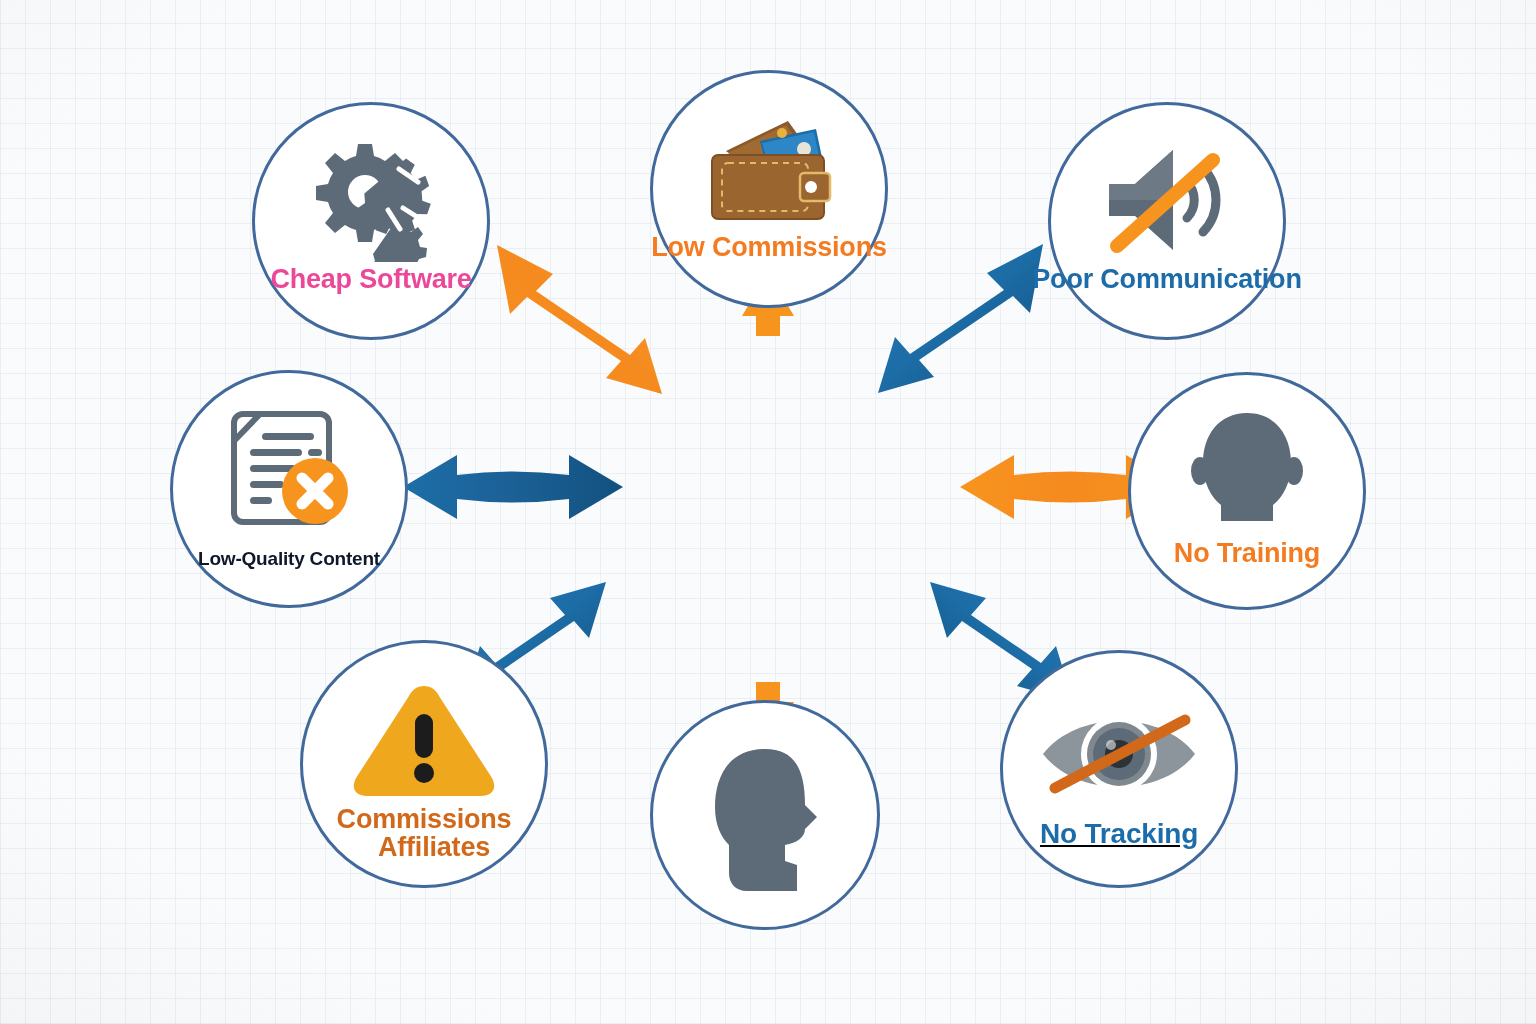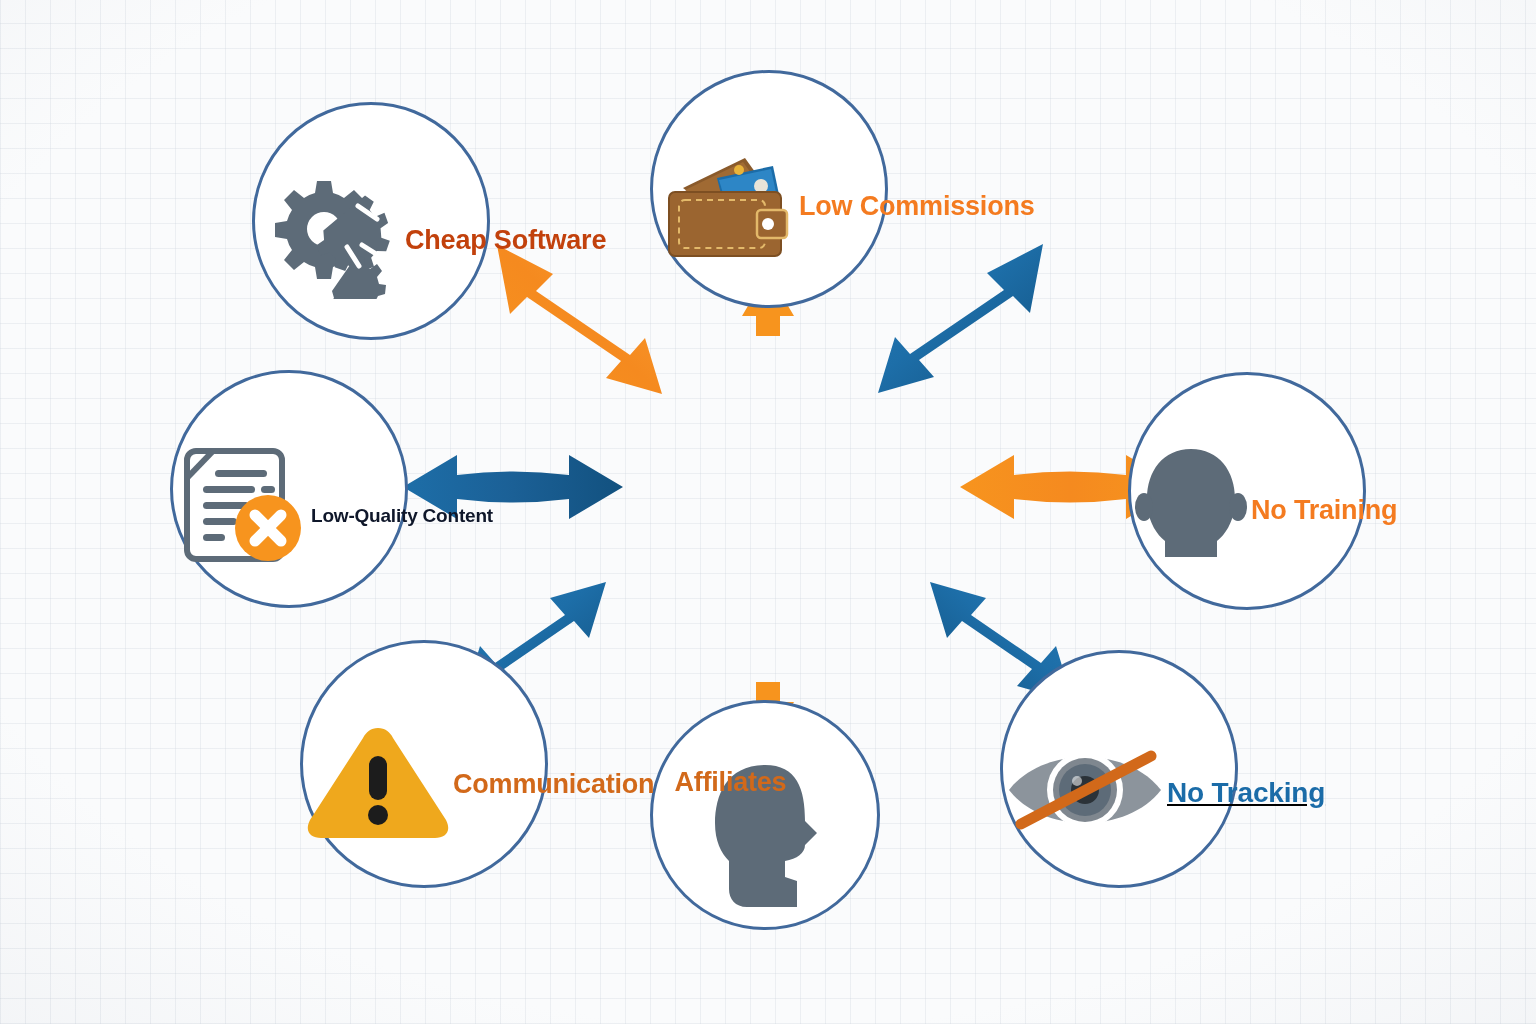--- a/index.html
+++ b/index.html
@@ -19,21 +19,21 @@
     background-blend-mode:multiply,normal,normal,normal;
   }
   #arrow-layer{position:absolute;left:0;top:0;width:1536px;height:1024px;}
 
   
   .node{
     position:absolute;border-radius:50%;
     background:#ffffff;
     border:3px solid #41699c;
     box-sizing:border-box;
-    display:flex;flex-direction:row;
+    display:flex;flex-direction:column;
     align-items:center;justify-content:flex-start;
     z-index:3;
   }
   .node-icon{
     display:flex;align-items:center;justify-content:center;
     width:100%;
   }
   .node-label{
     font-weight:bold;
     text-align:center;
@@ -148,21 +148,21 @@
           <path d="M96 66 l8 3 -1 7 6 4 7-5 5 7 -5 6 2 7 7 1 -1 9 -7 2 -3 6 4 7 -7 5 -6-5 -7 2 -2 7 -9-1 -1-7 -6-3 -7 4 -5-7 5-6 -2-7 Z" transform="translate(6,18)"></path>
         </g>
 
         <g stroke="#ffffff" stroke-width="5" fill="none" stroke-linecap="round">
           <path d="M103 35 L122 48"></path>
           <path d="M107 74 L126 86"></path>
           <path d="M92 76 L104 95"></path>
         </g>
       </svg>
     </div>
-    <div class="node-label" style="color:#c2410c;font-size:27px;margin-top:10px;text-align:right;">Cheap Software</div>
+    <div class="node-label" style="color:#ec4899;font-size:27px;margin-top:2px;text-align:right;">Cheap Software</div>
   </div>
 
   <div class="node" style="left:650px;top:70px;width:238px;height:238px;padding-top:32px;">
     <div class="node-icon" style="height:126px;">
       <svg width="146" height="122" viewBox="0 0 146 122">
 
         <path d="M30 44 L92 14 L122 56 L54 62 Z" fill="#8a5a2b"></path>
         <path d="M32 46 L90 18 L116 54 L56 60 Z" fill="#a06a33"></path>
         <path d="M64 34 L120 22 L128 60 L70 58 Z" fill="#1b6ca8"></path>
         <path d="M66 36 L118 25 L125 58 L72 56 Z" fill="#2d86c6"></path>
@@ -173,20 +173,37 @@
         <rect x="16" y="48" rx="6" ry="6" width="112" height="64" fill="none" stroke="#7d4f22" stroke-width="2"></rect>
         <rect x="26" y="56" rx="6" ry="6" width="86" height="48" fill="none" stroke="#e3b96a" stroke-width="2" stroke-dasharray="6 5"></rect>
 
         <rect x="104" y="66" rx="4" ry="4" width="30" height="28" fill="#9b6530" stroke="#e3b96a" stroke-width="2.5"></rect>
         <circle cx="115" cy="80" r="6" fill="#ffffff"></circle>
       </svg>
     </div>
     <div class="node-label" style="color:#f47b20;font-size:27px;margin-top:2px;">Low Commissions</div>
   </div>
 
+  <div class="node" style="left:1048px;top:102px;width:238px;height:238px;padding-top:32px;">
+    <div class="node-icon" style="height:126px;">
+      <svg width="144" height="116" viewBox="0 0 144 116">
+
+        <path d="M14 42 L40 42 L78 8 L78 108 L40 74 L14 74 Z" fill="#5d6b78"></path>
+        <path d="M14 42 L40 42 L78 8 L78 58 L14 58 Z" fill="#6d7a86"></path>
+
+        <g fill="none" stroke="#5d6b78" stroke-width="9" stroke-linecap="round">
+          <path d="M92 40 a26 26 0 0 1 0 36"></path>
+          <path d="M108 26 a46 46 0 0 1 0 64"></path>
+        </g>
+
+        <path d="M22 104 L118 18" stroke="#f7941e" stroke-width="14" stroke-linecap="round" fill="none"></path>
+      </svg>
+    </div>
+    <div class="node-label" style="color:#1b6ca8;font-size:27px;margin-top:2px;">Poor Communication</div>
+  </div>
 
   <div class="node" style="left:1128px;top:372px;width:238px;height:238px;padding-top:34px;">
     <div class="node-icon" style="height:126px;">
       <svg width="120" height="126" viewBox="0 0 120 126">
         <g fill="#5d6b78">
           <path d="M60 4 C 88 4 104 26 104 54 C 104 74 96 88 86 96 L 86 112 L 34 112 L 34 96 C 24 88 16 74 16 54 C 16 26 32 4 60 4 Z"></path>
           <ellipse cx="13" cy="62" rx="9" ry="14"></ellipse>
           <ellipse cx="107" cy="62" rx="9" ry="14"></ellipse>
         </g>
       </svg>
@@ -220,21 +237,21 @@
   </div>
 
   <div class="node" style="left:300px;top:640px;width:248px;height:248px;padding-top:36px;">
     <div class="node-icon" style="height:122px;">
       <svg width="150" height="120" viewBox="0 0 150 120">
         <path d="M75 6 C 82 6 87 10 90 16 L 143 98 C 149 110 142 116 132 116 L 18 116 C 8 116 1 110 7 98 L 60 16 C 63 10 68 6 75 6 Z" fill="#efa81d"></path>
         <rect x="66" y="34" width="18" height="44" rx="9" fill="#1c1c1c"></rect>
         <circle cx="75" cy="93" r="10" fill="#1c1c1c"></circle>
       </svg>
     </div>
-    <div class="node-label wrap" style="color:#d2691a;font-size:27px;margin-top:4px;">Communication</div>
+    <div class="node-label wrap" style="color:#d2691a;font-size:27px;margin-top:4px;">Commissions</div>
     <div class="node-label wrap" style="color:#d2691a;font-size:27px;margin-left:20px;">Affiliates</div>
   </div>
 
   <div class="node" style="left:170px;top:370px;width:238px;height:238px;padding-top:36px;">
     <div class="node-icon" style="height:122px;">
       <svg width="138" height="122" viewBox="0 0 138 122">
 
         <path d="M14 14 C 14 9 18 5 23 5 L 72 5 L 100 5 C 105 5 109 9 109 14 L 109 104 C 109 109 105 113 100 113 L 23 113 C 18 113 14 109 14 104 Z" fill="#ffffff" stroke="#5d6b78" stroke-width="6"></path>
         <path d="M14 32 L40 5" stroke="#5d6b78" stroke-width="6" fill="none"></path>
 

